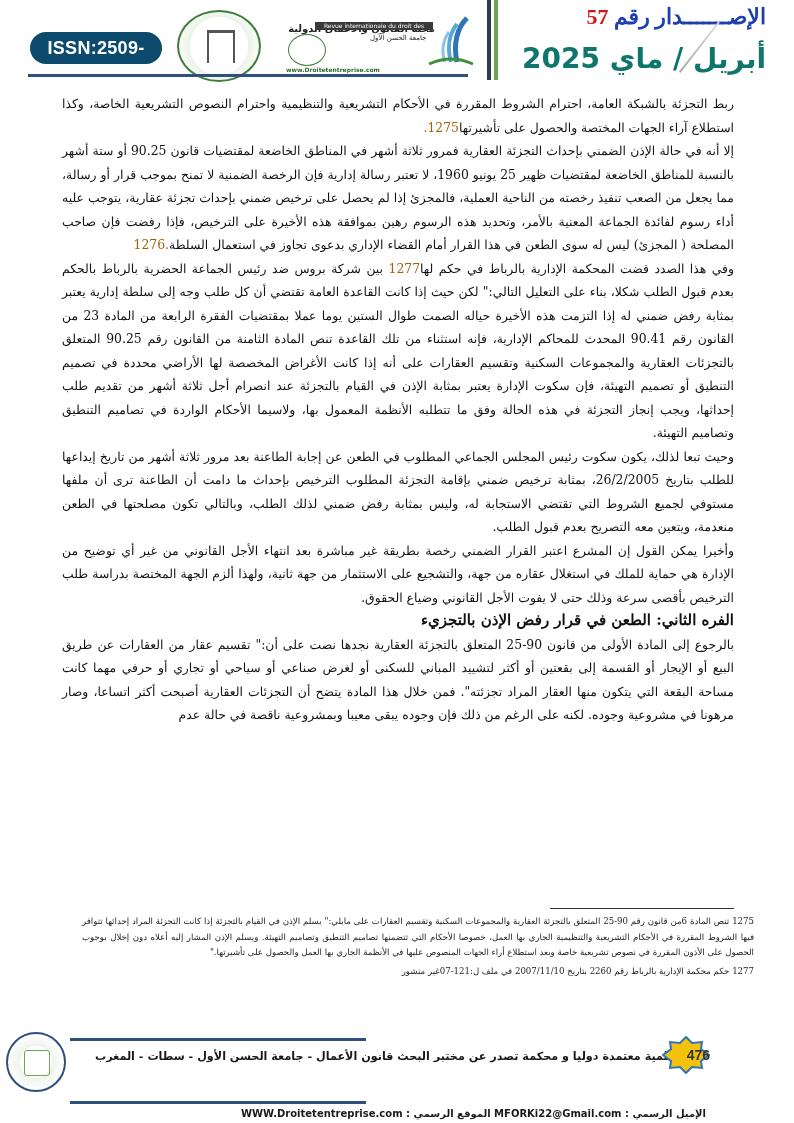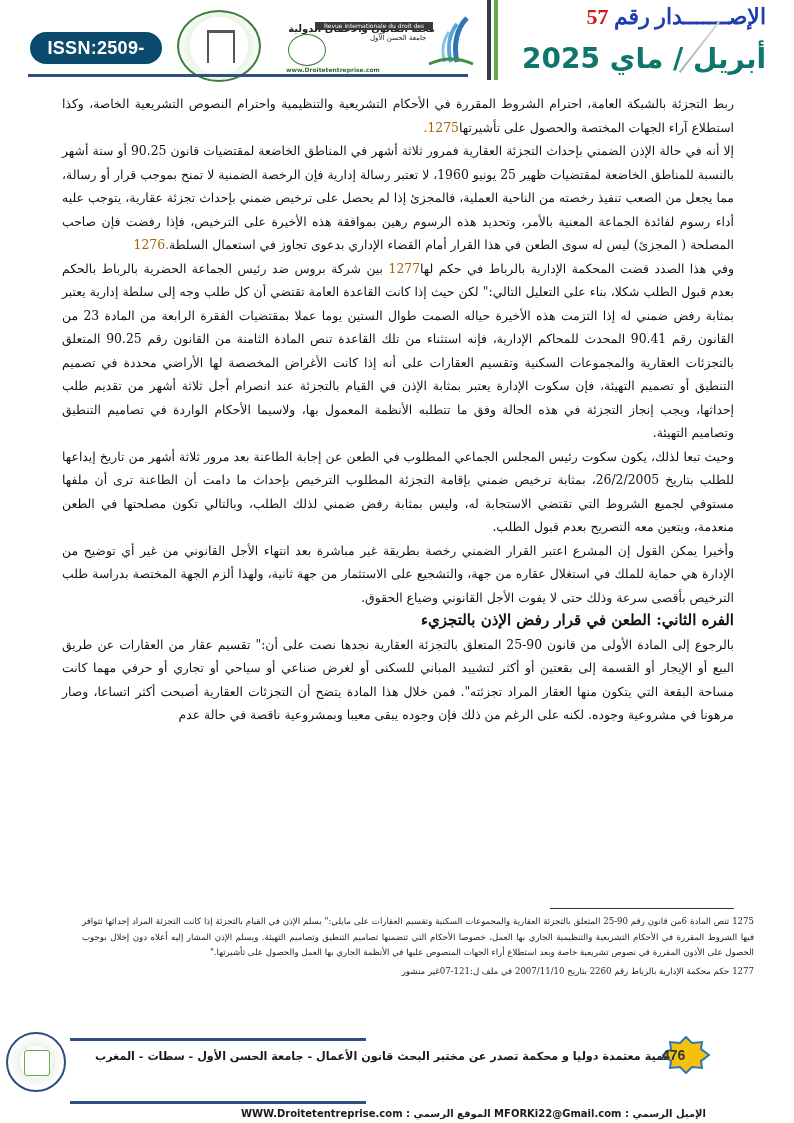--- a/index.html
+++ b/index.html
@@ -35,21 +35,21 @@
   .fn-sep { position:absolute; left:550px; top:908px; width:184px; height:1px; background:#333; }
   .footnotes { position:absolute; left:62px; top:914px; width:672px; direction:rtl; text-align:justify; font-family:"DejaVu Serif", serif; font-size:8.6px; line-height:15.5px; color:#222;margin-left:20px; }
   .footnotes p { margin:0 0 3px 0; }
 
   
   .footer-line-top { position:absolute; left:70px; top:1038px; width:296px; height:3px; background:#2f4f7f; }
   .footer-line-bot { position:absolute; left:70px; top:1101px; width:296px; height:3px; background:#2f4f7f; }
   .footer-l1 { position:absolute; right:88px; top:1050px; direction:rtl; font-family:"DejaVu Sans", sans-serif; font-weight:bold; font-size:11.2px; color:#1a1a1a; white-space:nowrap; }
   .footer-l2 { position:absolute; right:88px; top:1074px; direction:rtl; font-family:"DejaVu Sans", sans-serif; font-weight:bold; font-size:10px; color:#1a1a1a; white-space:nowrap;margin-top:34px; }
   .page-badge { position:absolute; left:662px; top:1036px; width:48px; height:38px; }
-  .page-badge .num { position:absolute; left:0; top:0; width:48px; height:38px; line-height:38px; text-align:left; font-family:"Liberation Sans", sans-serif; font-weight:bold; font-size:14px; color:#333; }
+  .page-badge .num { position:absolute; left:0; top:0; width:48px; height:38px; line-height:38px; text-align:right; font-family:"Liberation Sans", sans-serif; font-weight:bold; font-size:14px; color:#333; }
   .footer-seal { position:absolute; left:6px; top:1032px; width:56px; height:56px; border-radius:50%; border:2px solid #2f4f7f; background:radial-gradient(circle,#fff 40%,#eef3ee 41%,#fff 70%); }
   .footer-seal .inner { position:absolute; left:16px; top:16px; width:24px; height:24px; border:1px solid #6aa84f; border-radius:3px; }
 </style>
 </head>
 <body>
 
 <div class="header">
   <div class="issn">ISSN:2509-0291</div>
 
   <div class="seal1">

